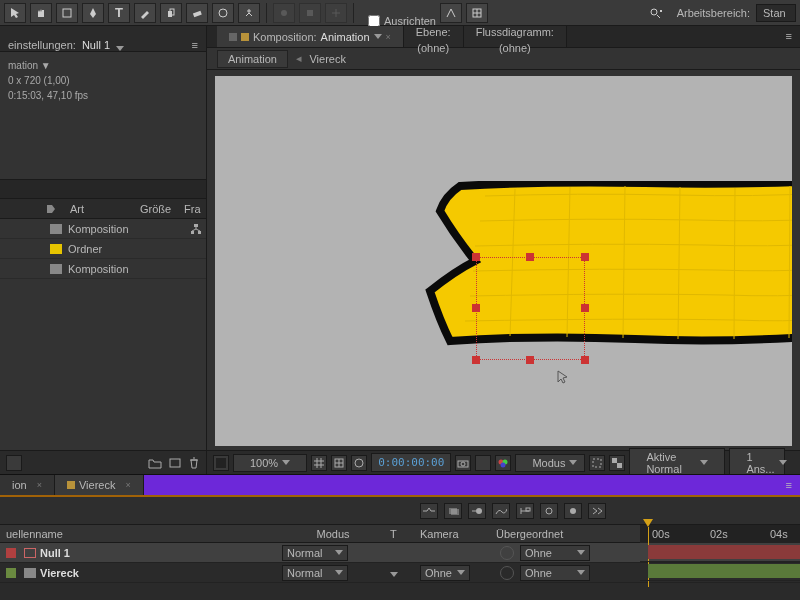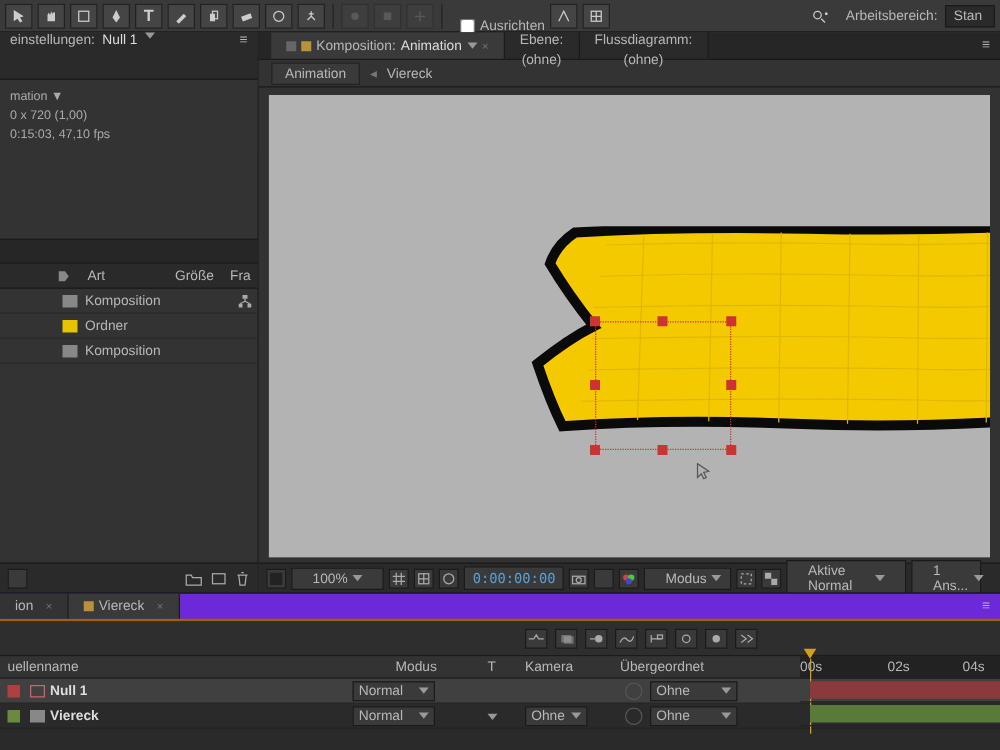--- a/index.html
+++ b/index.html
@@ -9,21 +9,21 @@
 .toolbar { height: 26px; background: #3a3a3a; border-bottom: 1px solid #1a1a1a; display: flex; align-items: center; padding: 0 4px; gap: 4px; }
 .tool-btn { width: 22px; height: 20px; background: #454545; border: 1px solid #222; display: flex; align-items: center; justify-content: center; cursor: pointer; }
 .tool-sep { width: 1px; height: 20px; background: #222; margin: 0 2px; }
 .tool-check { display: flex; align-items: center; gap: 4px; margin-left: 8px; margin-top: 16px; }
 .tool-check input { width: 12px; height: 12px; }
 .workspace { margin-left: auto; display: flex; align-items: center; gap: 6px; }
 .workspace-dd { background: #2a2a2a; border: 1px solid #1a1a1a; padding: 2px 6px; width: 40px; }
 
 
 .left-panel { position: absolute; left: 0; top: 26px; width: 207px; height: 448px; background: #333; border-right: 1px solid #1a1a1a; }
-.left-header { height: 38px; background: #2a2a2a; border-bottom: 1px solid #1a1a1a; display: flex; align-items: flex-start; padding: 0 8px; gap: 6px; }
+.left-header { height: 26px; background: #2a2a2a; border-bottom: 1px solid #1a1a1a; display: flex; align-items: flex-end; padding: 0 8px; gap: 6px; }
 .tri { width: 0; height: 0; border-left: 4px solid transparent; border-right: 4px solid transparent; border-top: 5px solid #999; display: inline-block; }
 .left-info { padding: 6px 8px; background: #333; }
 .left-info div { line-height: 15px; color: #aaa; font-size: 10px; }
 .left-search { height: 20px; background: #262626; border-top: 1px solid #1a1a1a; border-bottom: 1px solid #1a1a1a; margin-top: 70px; }
 .left-cols { display: flex; height: 20px; background: #2a2a2a; border-bottom: 1px solid #1a1a1a; align-items: center; font-size: 10px; }
 .left-cols .c1 { width: 18px; }
 .left-cols .c2 { width: 18px; }
 .left-cols .c3 { width: 30px; display: flex; align-items: center; justify-content: center; }
 .left-cols .c4 { flex: 1; padding-left: 4px; }
 .left-cols .c5 { width: 44px; }
@@ -435,21 +435,21 @@
         </svg>
       </div>
     <div class="tl-ctrl-ic">
         <svg width="12" height="10">
           <path d="M2 2 L6 5 L2 8 M7 2 L11 5 L7 8" stroke="#aaa" fill="none"></path>
         </svg>
       </div>
   </div>
 
   <div class="tl-ruler">
-    <span style="left:0">00s</span>
+    <span style="left:12px">00s</span>
     <span style="left:70px">02s</span>
     <span style="left:130px">04s</span>
   </div>
   <div class="tl-playhead"></div>
   <div class="tl-playline"></div>
 
   <div class="tl-header-row">
     <div class="tl-col-name">uellenname</div>
     <div class="tl-col-mode">Modus</div>
     <div class="tl-col-t">T</div>

